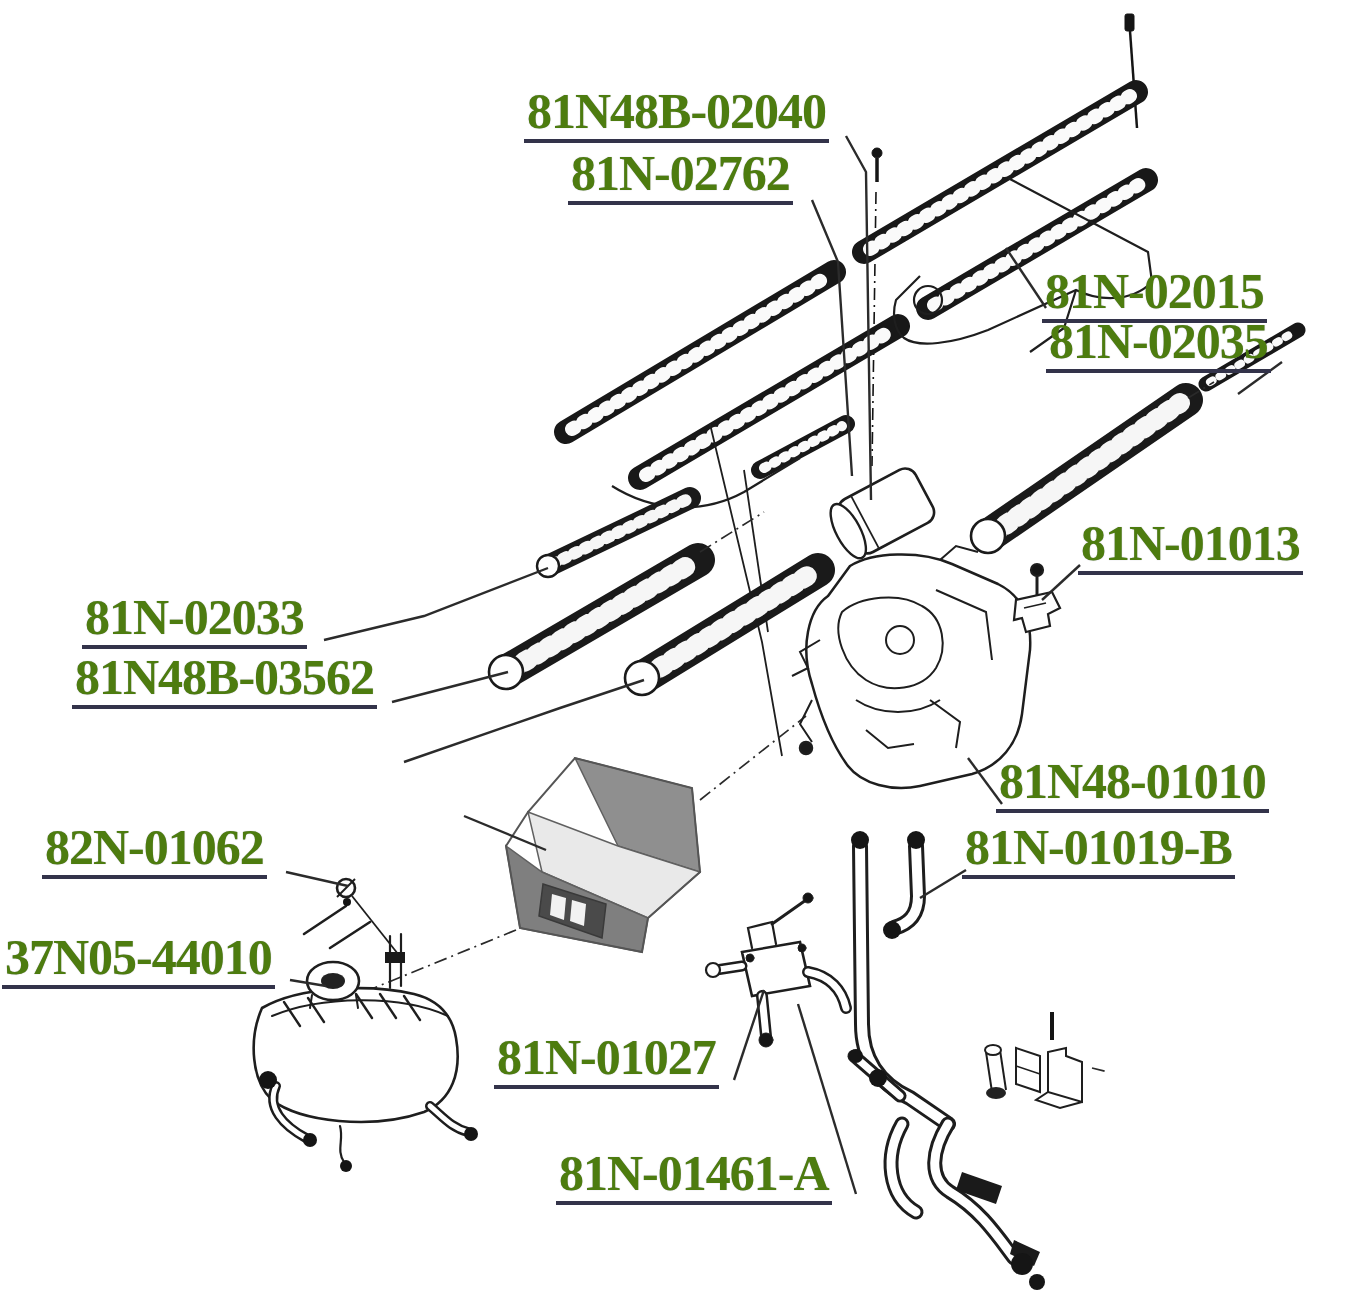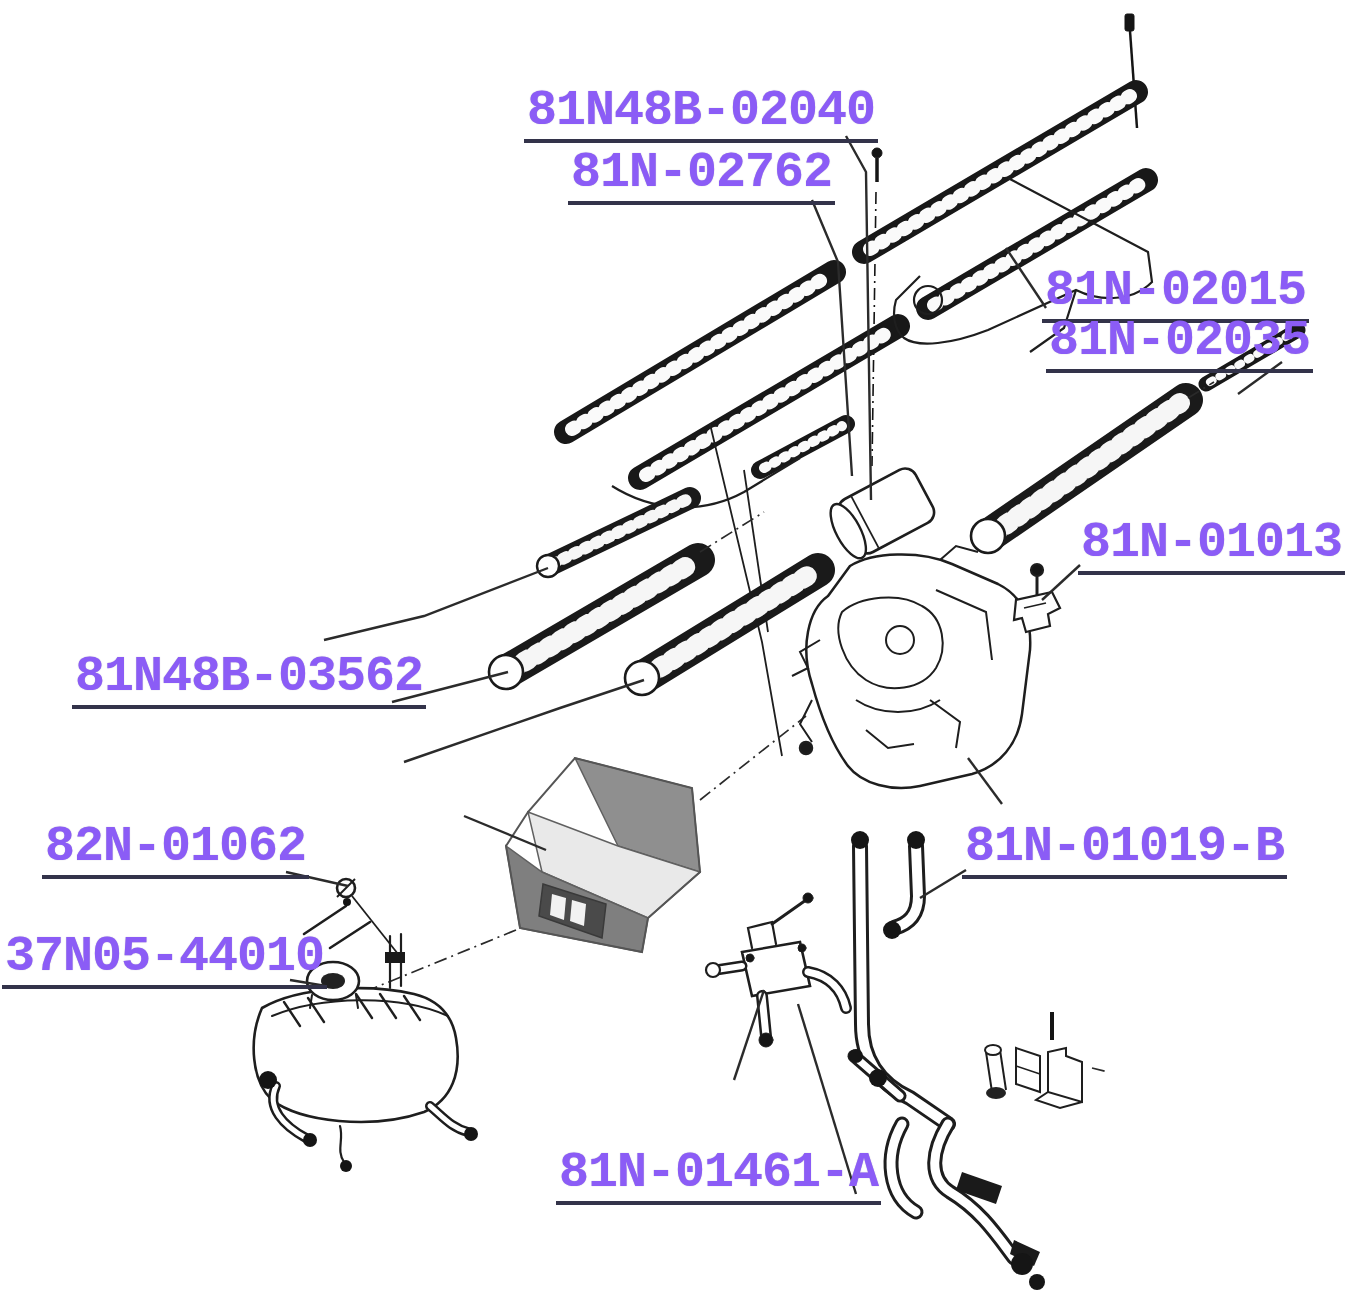--- a/index.html
+++ b/index.html
@@ -5,25 +5,25 @@
   html,body{margin:0;padding:0;}
   body{
     width:1359px;height:1298px;position:relative;overflow:hidden;
     background:#ffffff;
     font-family:"Liberation Serif","DejaVu Serif",serif;
   }
   #stage{position:absolute;inset:0;width:1359px;height:1298px;}
   svg#art{position:absolute;left:0;top:0;width:1359px;height:1298px;}
   .part-label{
     position:absolute;
-    font-family:Liberation Mono, monospace;
+    font-family:Liberation Serif, serif;
     font-weight:700;
     font-size:50px;
     line-height:1;
-    color:#8b5cf6;
+    color:#4d7c0f;
     border-bottom:4px solid #33334a;
     padding:0 3px 3px 3px;
     white-space:nowrap;
     letter-spacing:-1px;
     text-shadow:0 0 1px rgba(40,30,90,.35);
   }
 </style>
 </head>
 <body>
 
@@ -236,19 +236,22 @@
     <line x1="734" y1="1080" x2="764" y2="990"></line>
     <line x1="856" y1="1194" x2="798" y2="1004"></line>
   </g>
 </svg>
 
   <div class="part-label" style="left:524px;top:86px;">81N48B-02040</div>
   <div class="part-label" style="left:568px;top:148px;">81N-02762</div>
   <div class="part-label" style="left:1042px;top:266px;">81N-02015</div>
   <div class="part-label" style="left:1046px;top:316px;">81N-02035</div>
   <div class="part-label" style="left:1078px;top:518px;">81N-01013</div>
+  <div class="part-label" style="left:82px;top:592px;">81N-02033</div>
   <div class="part-label" style="left:72px;top:652px;">81N48B-03562</div>
   <div class="part-label" style="left:42px;top:822px;">82N-01062</div>
   <div class="part-label" style="left:2px;top:932px;">37N05-44010</div>
+  <div class="part-label" style="left:996px;top:756px;">81N48-01010</div>
   <div class="part-label" style="left:962px;top:822px;">81N-01019-B</div>
+  <div class="part-label" style="left:494px;top:1032px;">81N-01027</div>
   <div class="part-label" style="left:556px;top:1148px;">81N-01461-A</div>
 
 </div>
 
 </body></html>

